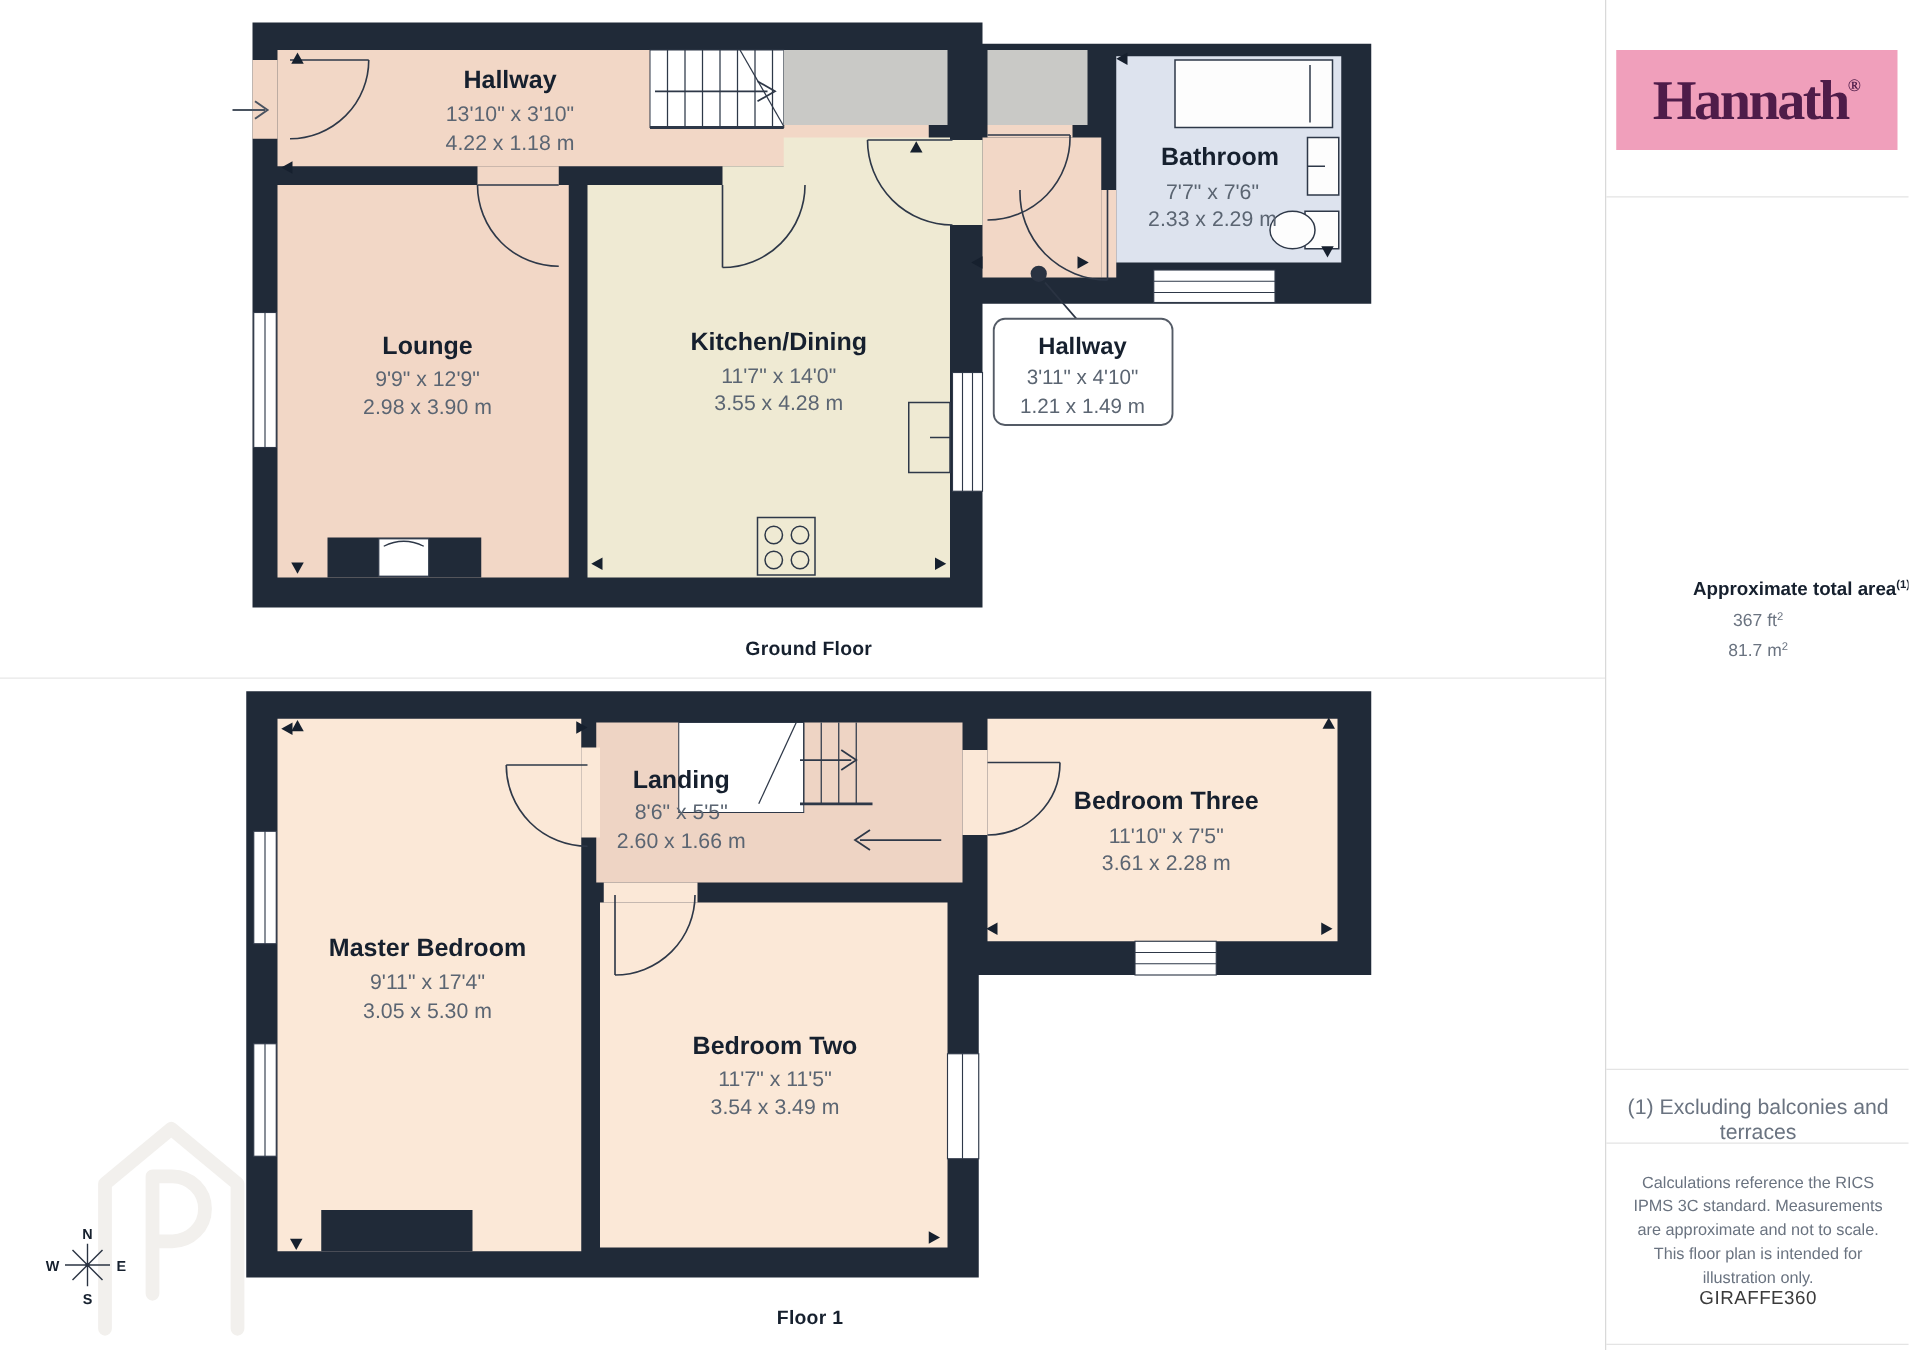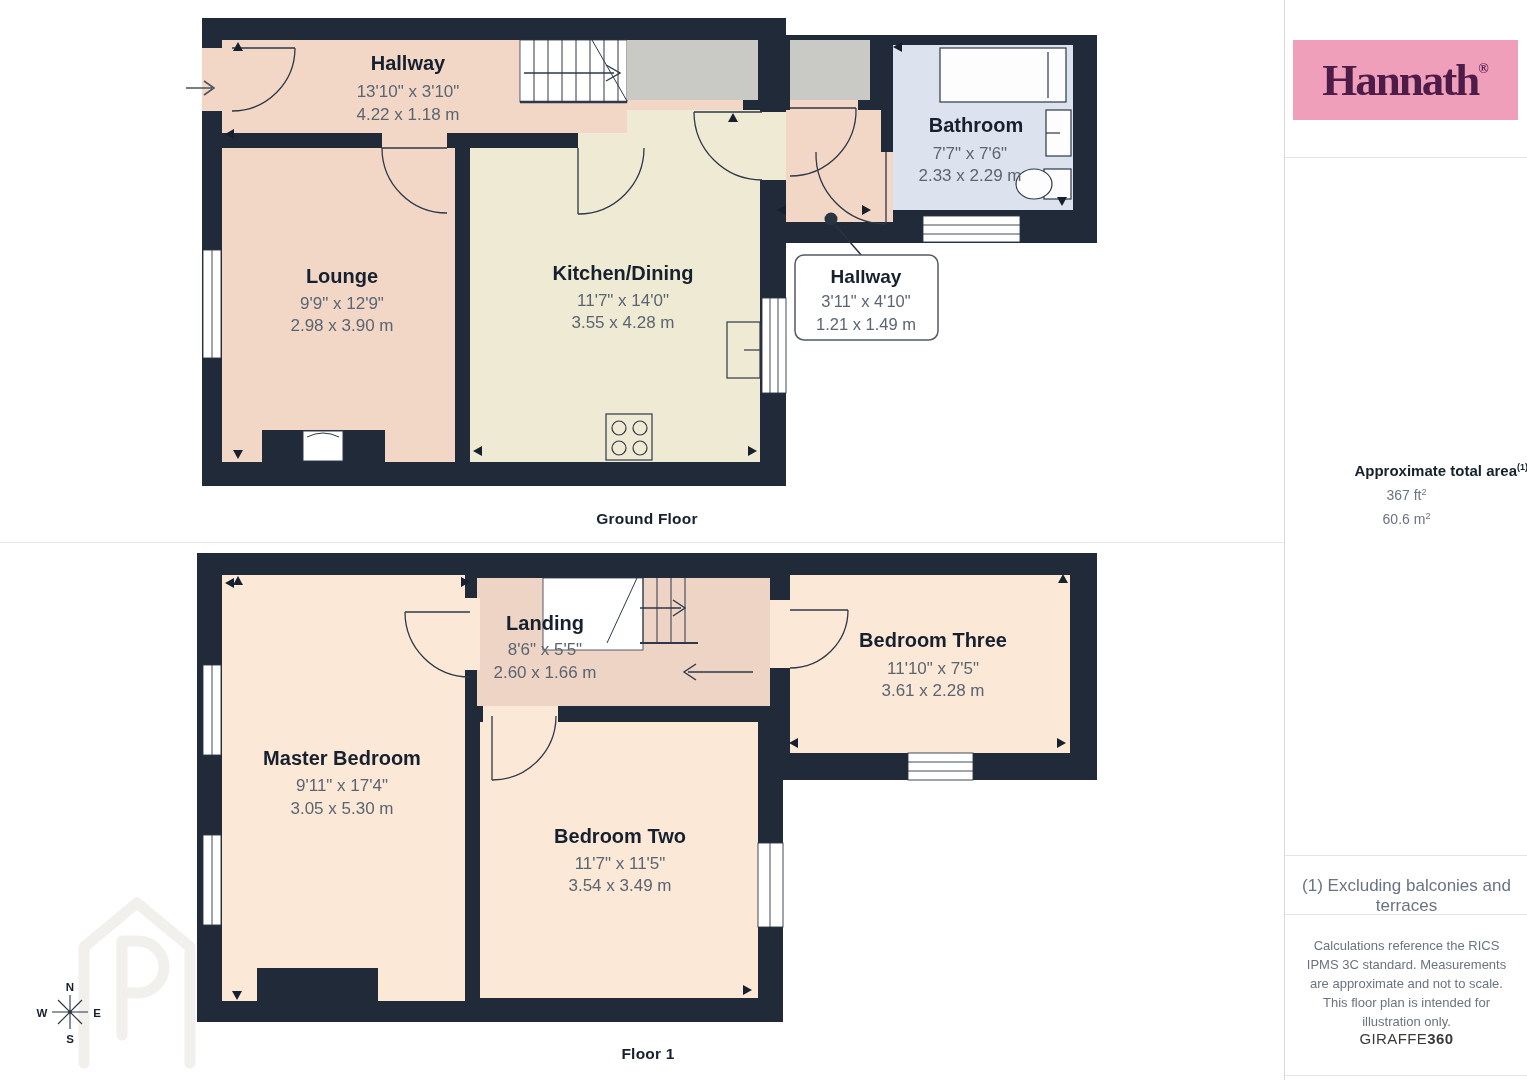--- a/index.html
+++ b/index.html
@@ -23,21 +23,21 @@
   .area{position:absolute;top:462px;left:0;width:100%;text-align:center;}
   .area-title{font-size:15px;font-weight:bold;color:#16202e;text-align:right;}
   .area-sup{font-size:9px;vertical-align:6px;}
   .area-val{font-size:14px;color:#6a7380;margin-top:8px;}
   .val-sup{font-size:9px;vertical-align:5px;}
   .footnote{position:absolute;top:876px;left:0;width:100%;text-align:center;font-size:17px;color:#6a7380;}
   .disclaimer{position:absolute;top:936px;left:17px;width:209px;text-align:center;font-size:13px;
               line-height:19px;color:#6a7380;}
   .giraffe{position:absolute;top:1030px;left:0;width:100%;text-align:center;font-size:15px;color:#3a3a3a;
            letter-spacing:.4px;}
-  .giraffe b{font-weight:bold;}
+  .giraffe b{font-weight:normal;}
 </style>
 </head>
 <body>
 
 <div class="stage">
 
   <svg width="1284" height="543" viewBox="0 0 1284 543" style="position:absolute;left:0;top:0;">
 
     <path d="M202,18 H786 V35 H1097 V243 H786 V486 H202 Z" fill="#202a38"></path>
 
@@ -288,21 +288,21 @@
 
   <div class="sidebar">
     <div class="logo">
       <span class="logo-text"><span>Hannath</span><span class="logo-reg">®</span></span>
     </div>
     <div class="sdiv" style="top:157px;"></div>
 
     <div class="area">
       <div class="area-title"><span>Approximate total area</span><span class="area-sup">(1)</span></div>
       <div class="area-val"><span>367 ft</span><span class="val-sup">2</span></div>
-      <div class="area-val"><span>60.6 m</span><span class="val-sup">2</span></div>
+      <div class="area-val"><span>81.7 m</span><span class="val-sup">2</span></div>
     </div>
 
     <div class="sdiv" style="top:855px;"></div>
     <div class="footnote">(1) Excluding balconies and terraces</div>
     <div class="sdiv" style="top:914px;"></div>
     <div class="disclaimer">Calculations reference the RICS IPMS 3C standard. Measurements are approximate and not to scale. This floor plan is intended for illustration only.</div>
     <div class="giraffe"><span>GIRAFFE</span><b>360</b></div>
     <div class="sdiv" style="top:1075px;"></div>
   </div>
 

